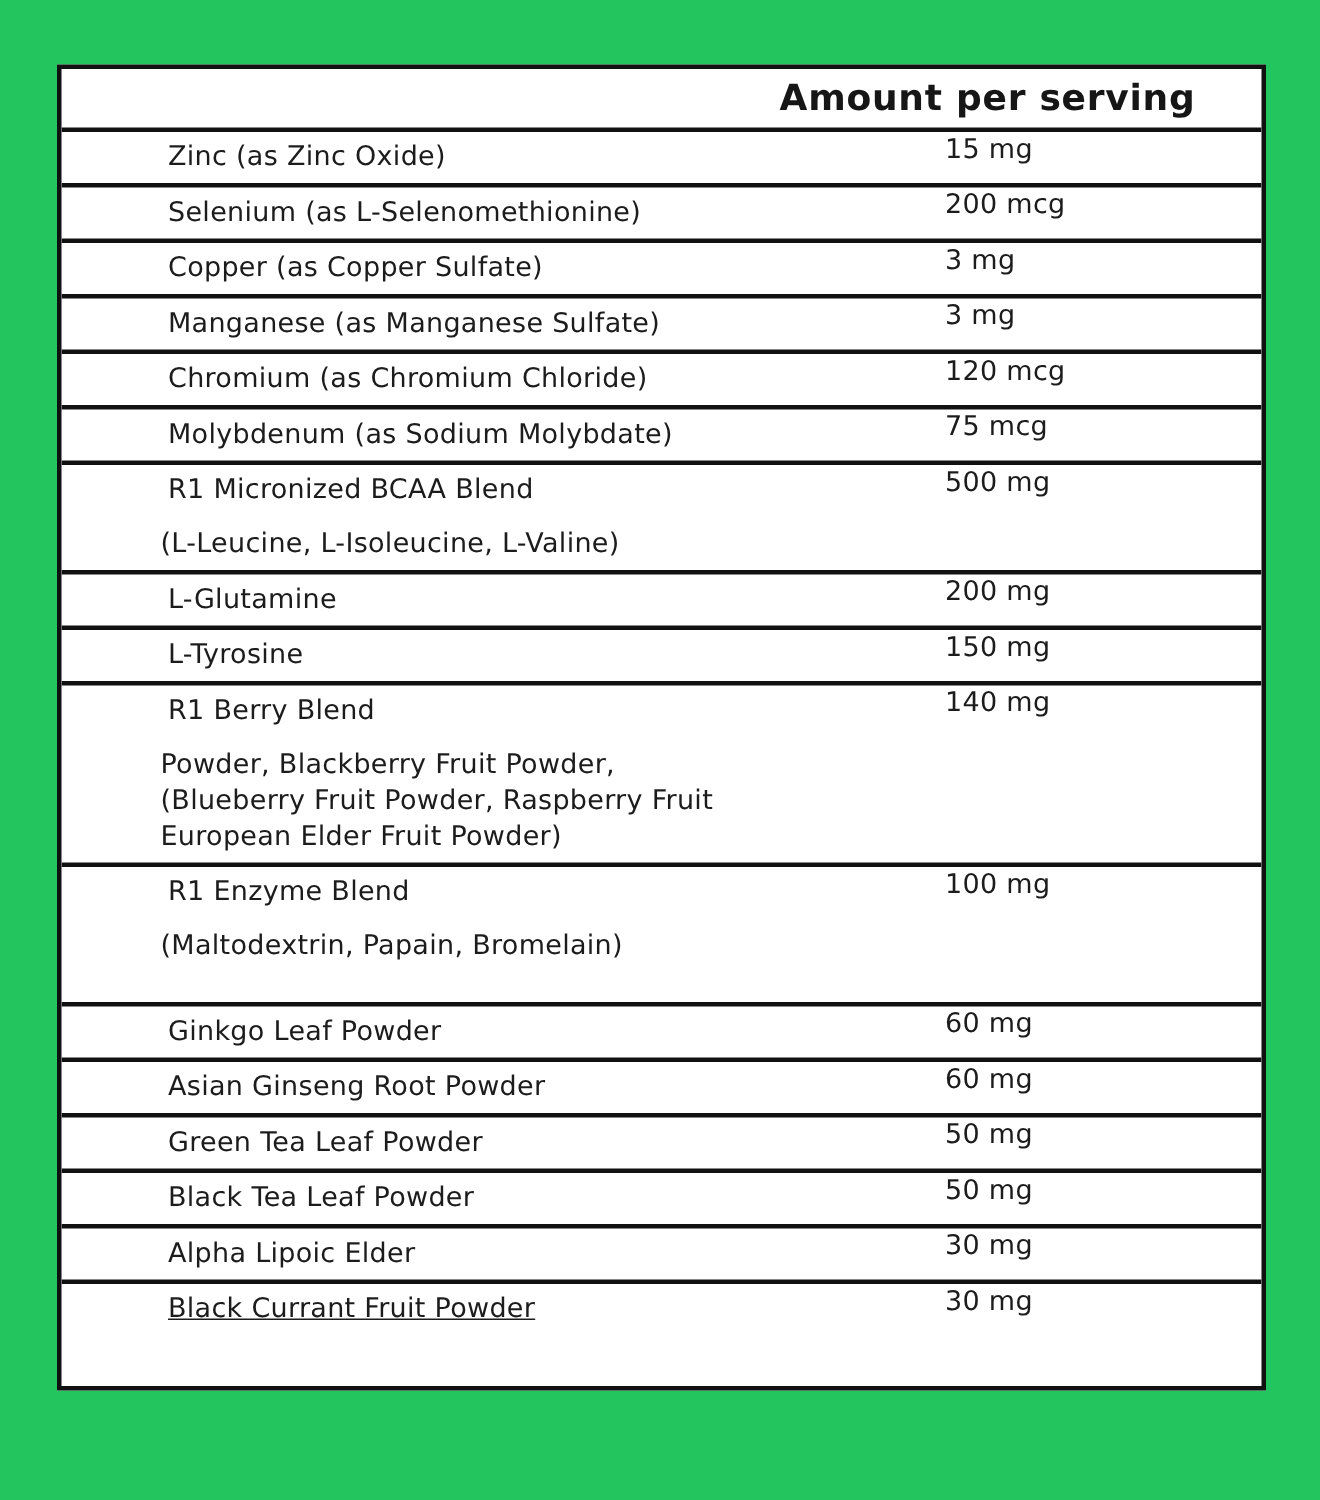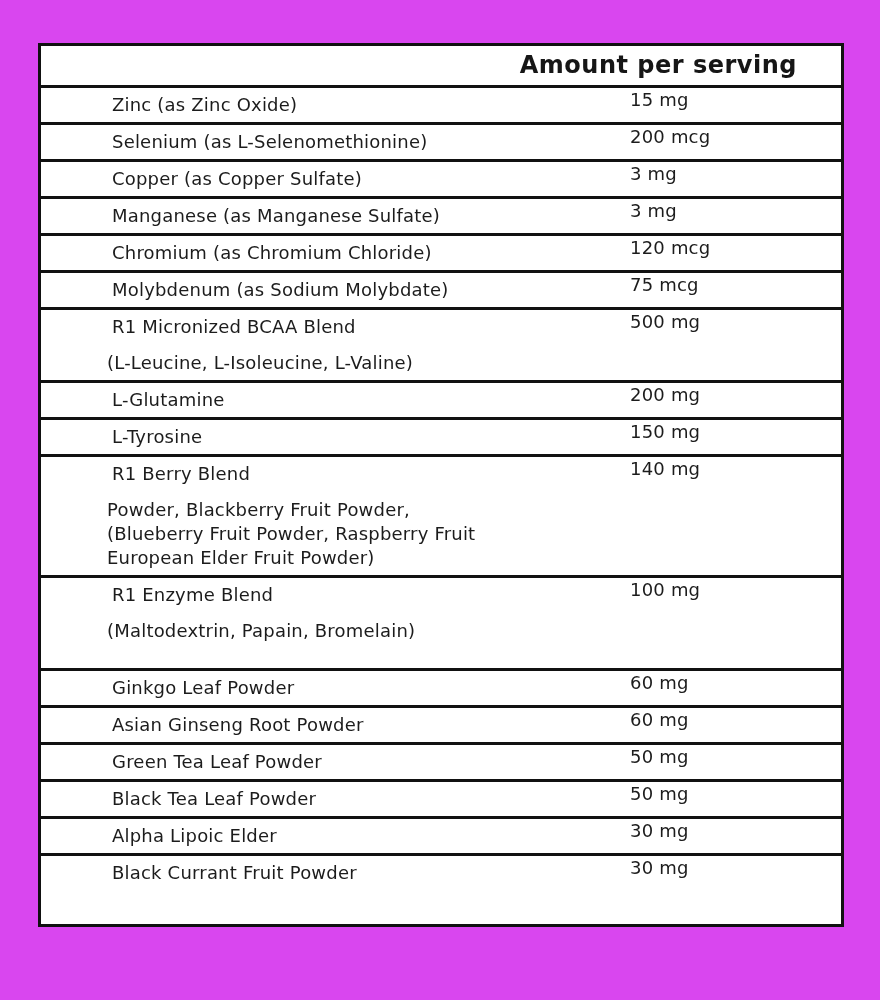--- a/index.html
+++ b/index.html
@@ -4,21 +4,21 @@
 <style>
   html, body {
     margin: 0;
     padding: 0;
     background: #ffffff;
   }
   .page {
     position: relative;
     width: 880px;
     height: 1000px;
-    background: #d946ef;
+    background: #22c55e;
     font-family: "DejaVu Sans", "Liberation Sans", sans-serif;
     color: #1c1c1c;
     overflow: hidden;
   }
   .facts-table {
     position: absolute;
     left: 38px;
     top: 43px;
     width: 806px;
     height: 884px;
@@ -63,20 +63,21 @@
   }
   .details div {
     line-height: 24px;
     white-space: nowrap;
   }
   .row-pb-mid { padding-bottom: 25px; }
   .row-pb-big { }
   .row-last {
     border-bottom: none;
     padding-bottom: 41px;
+    text-decoration: underline;
   }
 </style>
 </head>
 <body>
 
 <div class="page">
   <div class="facts-table">
 
     <div class="facts-header">
       <span>Amount per serving</span>

